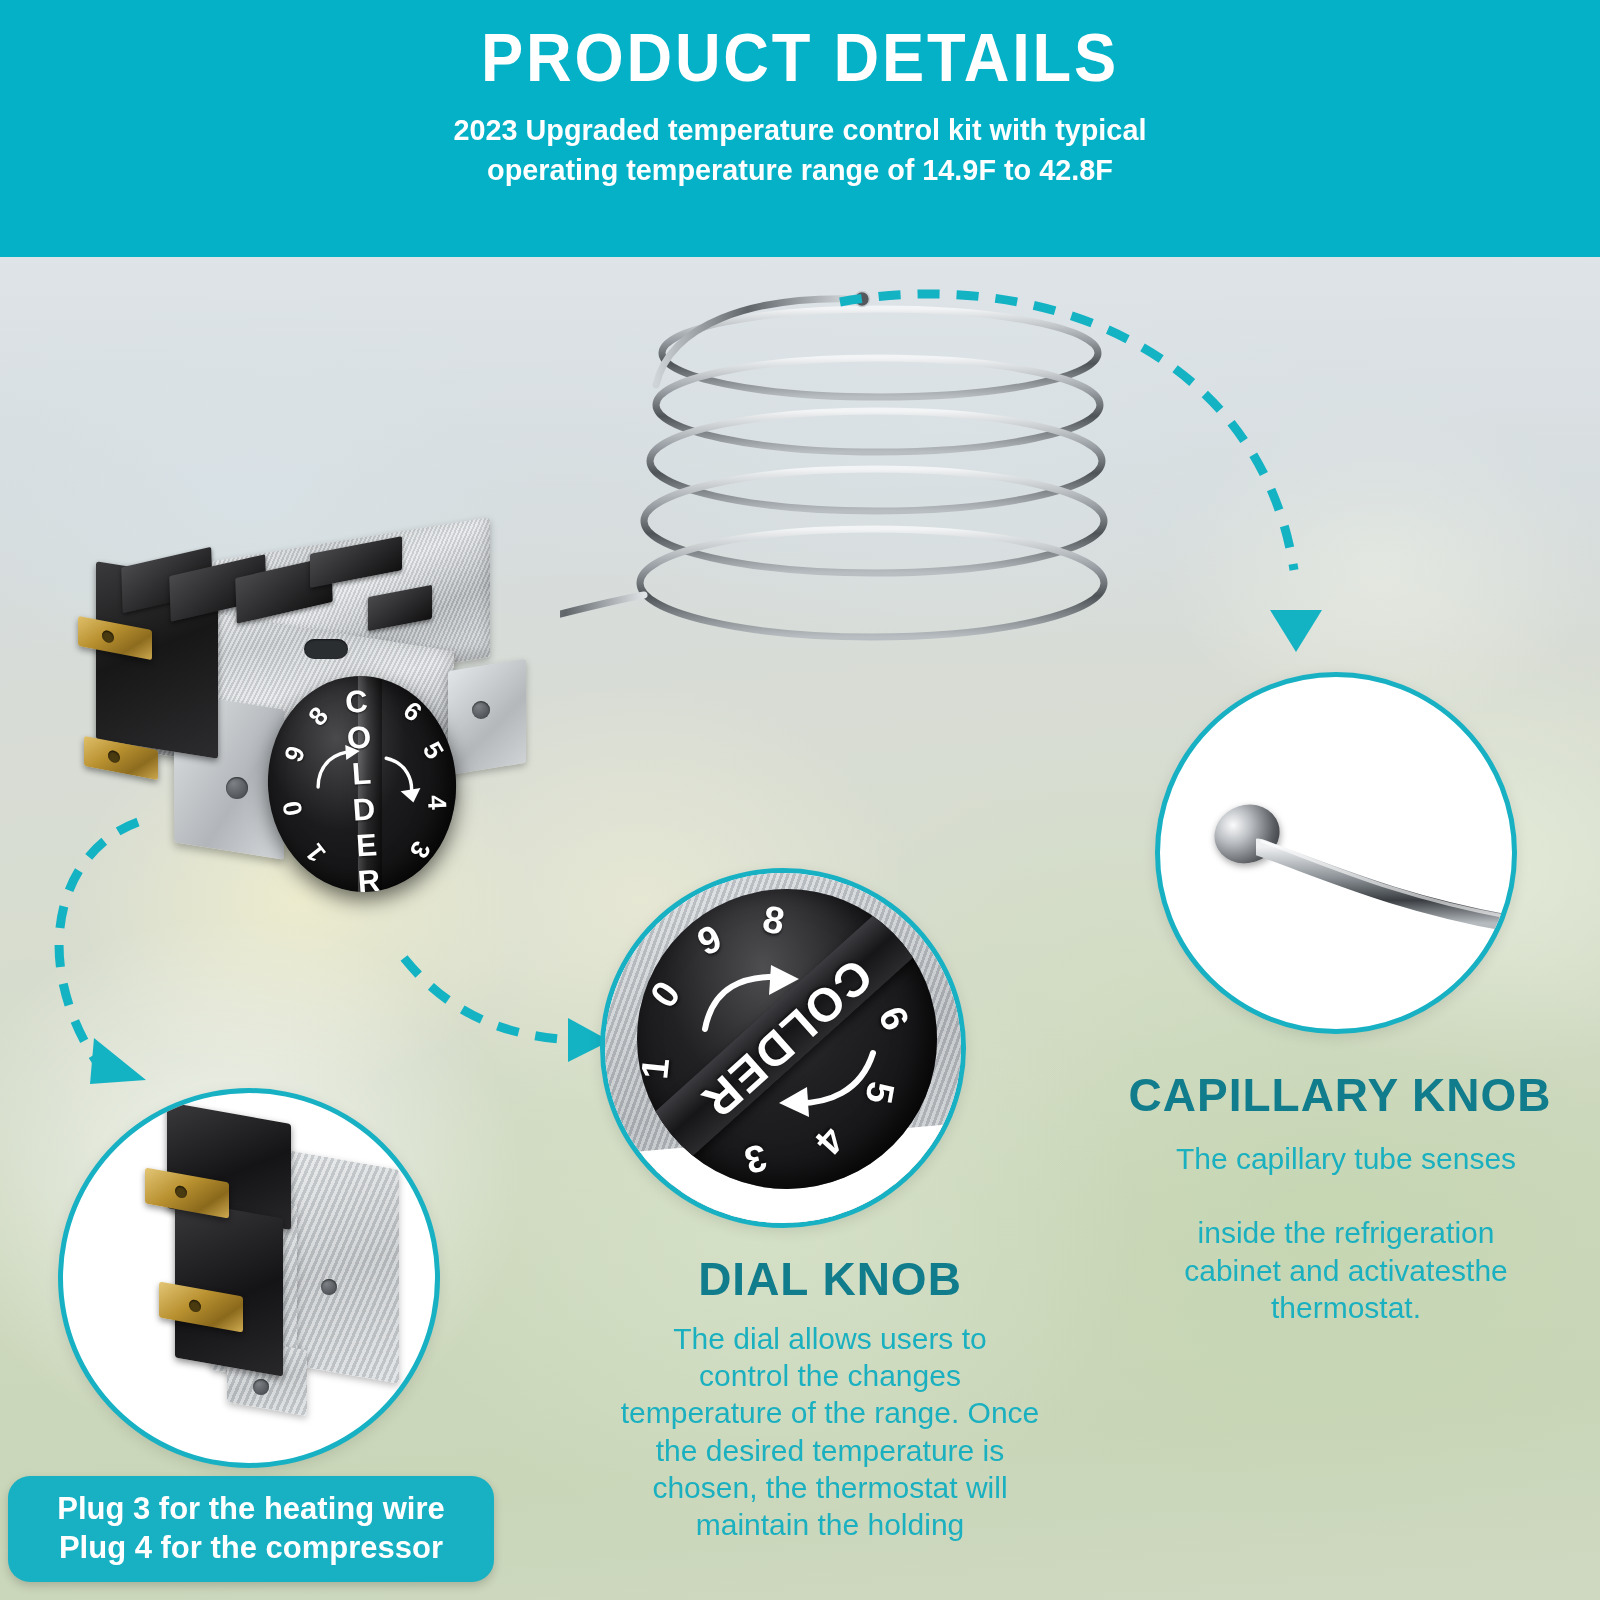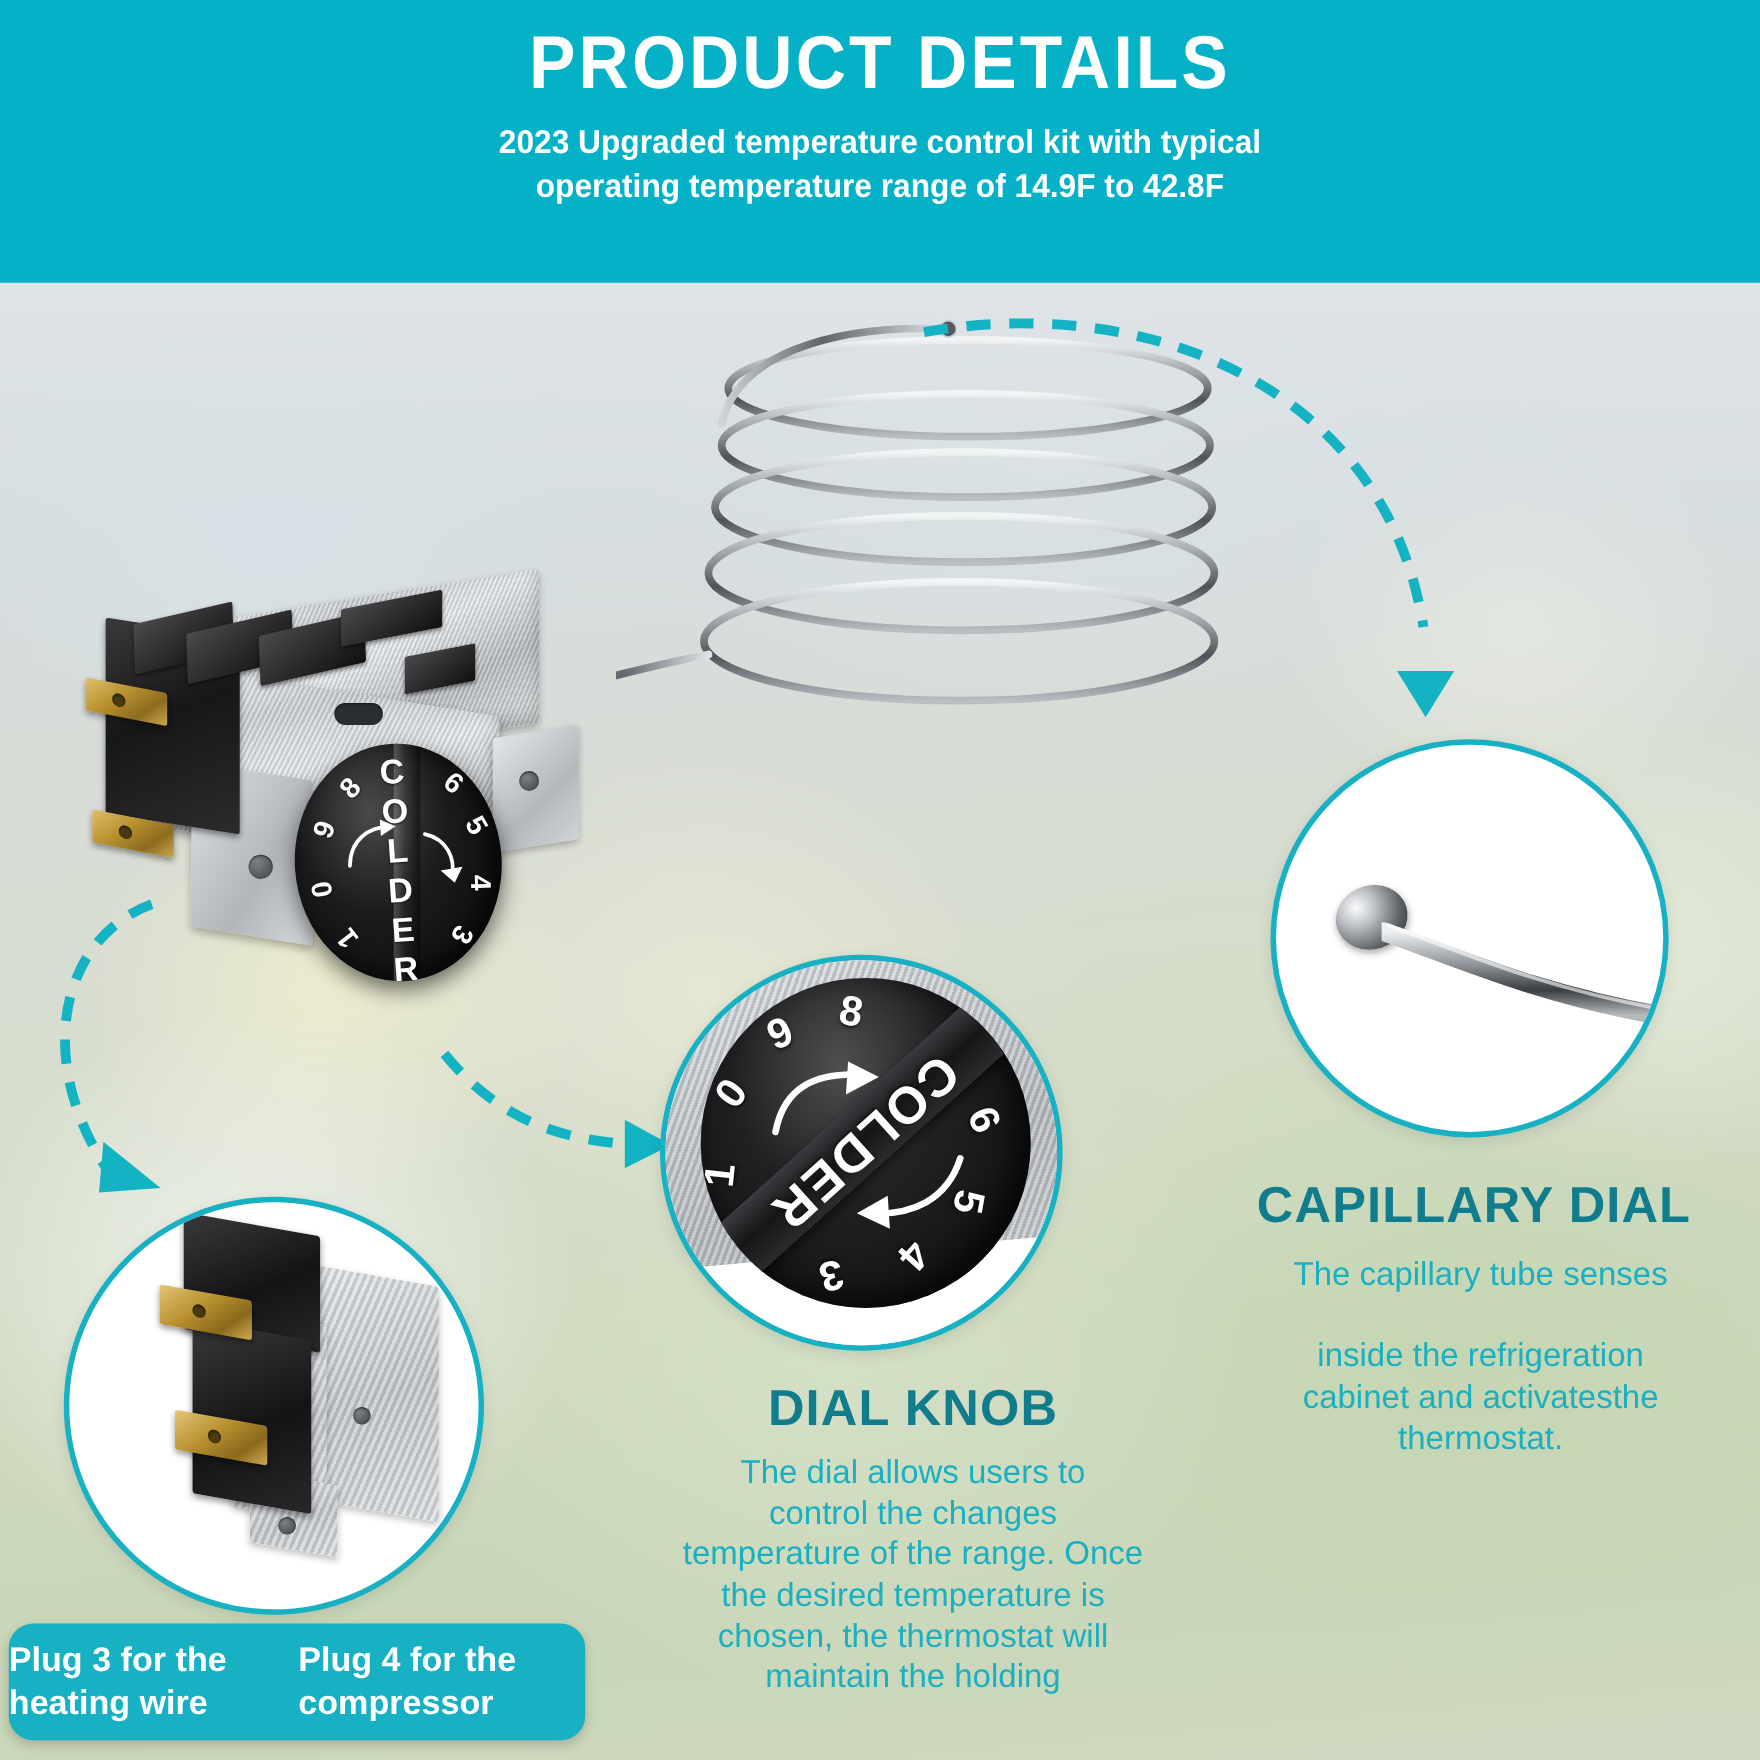--- a/index.html
+++ b/index.html
@@ -195,23 +195,23 @@
   .sec-body {
     position:absolute; color:#1ab0c0; font-weight:normal; text-align:center; line-height:1.24;
   }
   #cap-title  { left:1080px; top:1068px; width:520px; font-size:46px; }
   #cap-body   { left:1096px; top:1140px; width:500px; font-size:30px; }
   #dial-title { left:560px;  top:1252px; width:540px; font-size:46px; }
   #dial-body  { left:570px;  top:1320px; width:520px; font-size:30px; }
 
   
   #plug-badge {
-    position:absolute; left:8px; top:1476px; width:524px; height:106px;
+    position:absolute; left:8px; top:1476px; width:486px; height:106px;
     background:#17b1c3; border-radius:22px;
-    display:flex; flex-direction:row; align-items:center; justify-content:center;
+    display:flex; flex-direction:column; align-items:center; justify-content:center;
     box-shadow:0 4px 10px rgba(0,0,0,.18);
   }
   #plug-badge div { color:#fff; font-weight:bold; font-size:31px; line-height:1.25; }
 </style>
 </head>
 <body>
 
 <div id="bg-photo"></div>
 <div id="bg-soft-top"></div>
 
@@ -364,21 +364,21 @@
   <div class="pz-spade" style="left:82px;  top:82px;  width:84px;  height:36px; transform:skewY(10deg);">
     <div class="spade-hole" style="left:30px; top:12px;"></div>
   </div>
   <div class="pz-spade" style="left:96px;  top:196px; width:84px;  height:36px; transform:skewY(10deg);">
     <div class="spade-hole" style="left:30px; top:12px;"></div>
   </div>
   <div class="hole" style="position:absolute; left:258px; top:186px; width:16px; height:16px;"></div>
   <div class="hole" style="position:absolute; left:190px; top:286px; width:16px; height:16px;"></div>
 </div>
 
-<div class="sec-title" id="cap-title">CAPILLARY DIAL</div>
+<div class="sec-title" id="cap-title">CAPILLARY KNOB</div>
 <div class="sec-body" id="cap-body">
   <span>The capillary tube senses</span><br>
   <br>
   <span>inside the refrigeration</span><br>
   <span>cabinet and activatesthe</span><br>
   <span>thermostat.</span>
 </div>
 
 <div class="sec-title" id="dial-title">DIAL KNOB</div>
 <div class="sec-body" id="dial-body">

